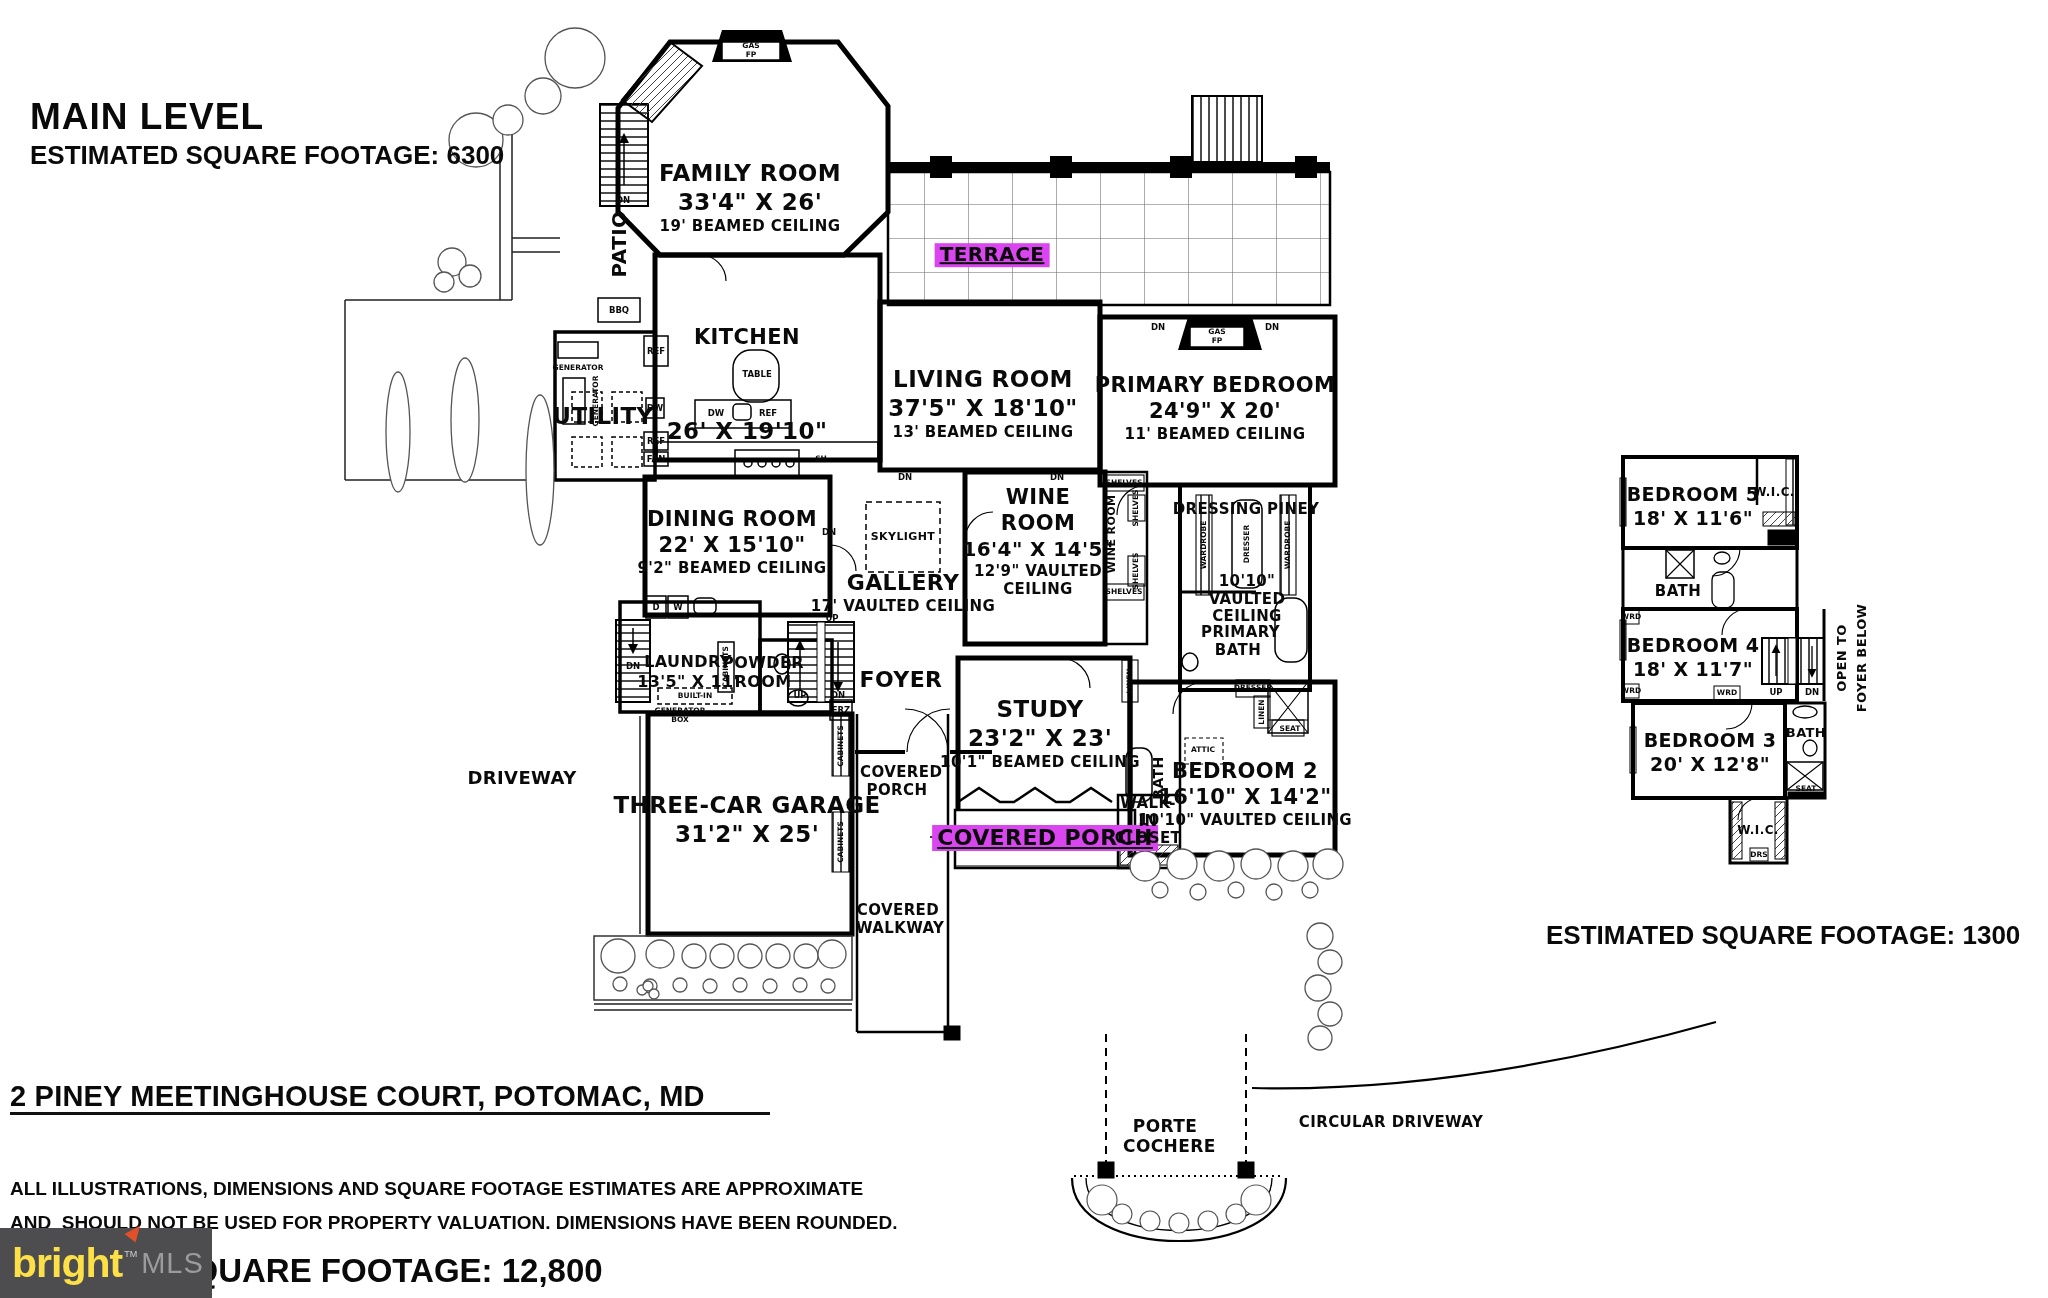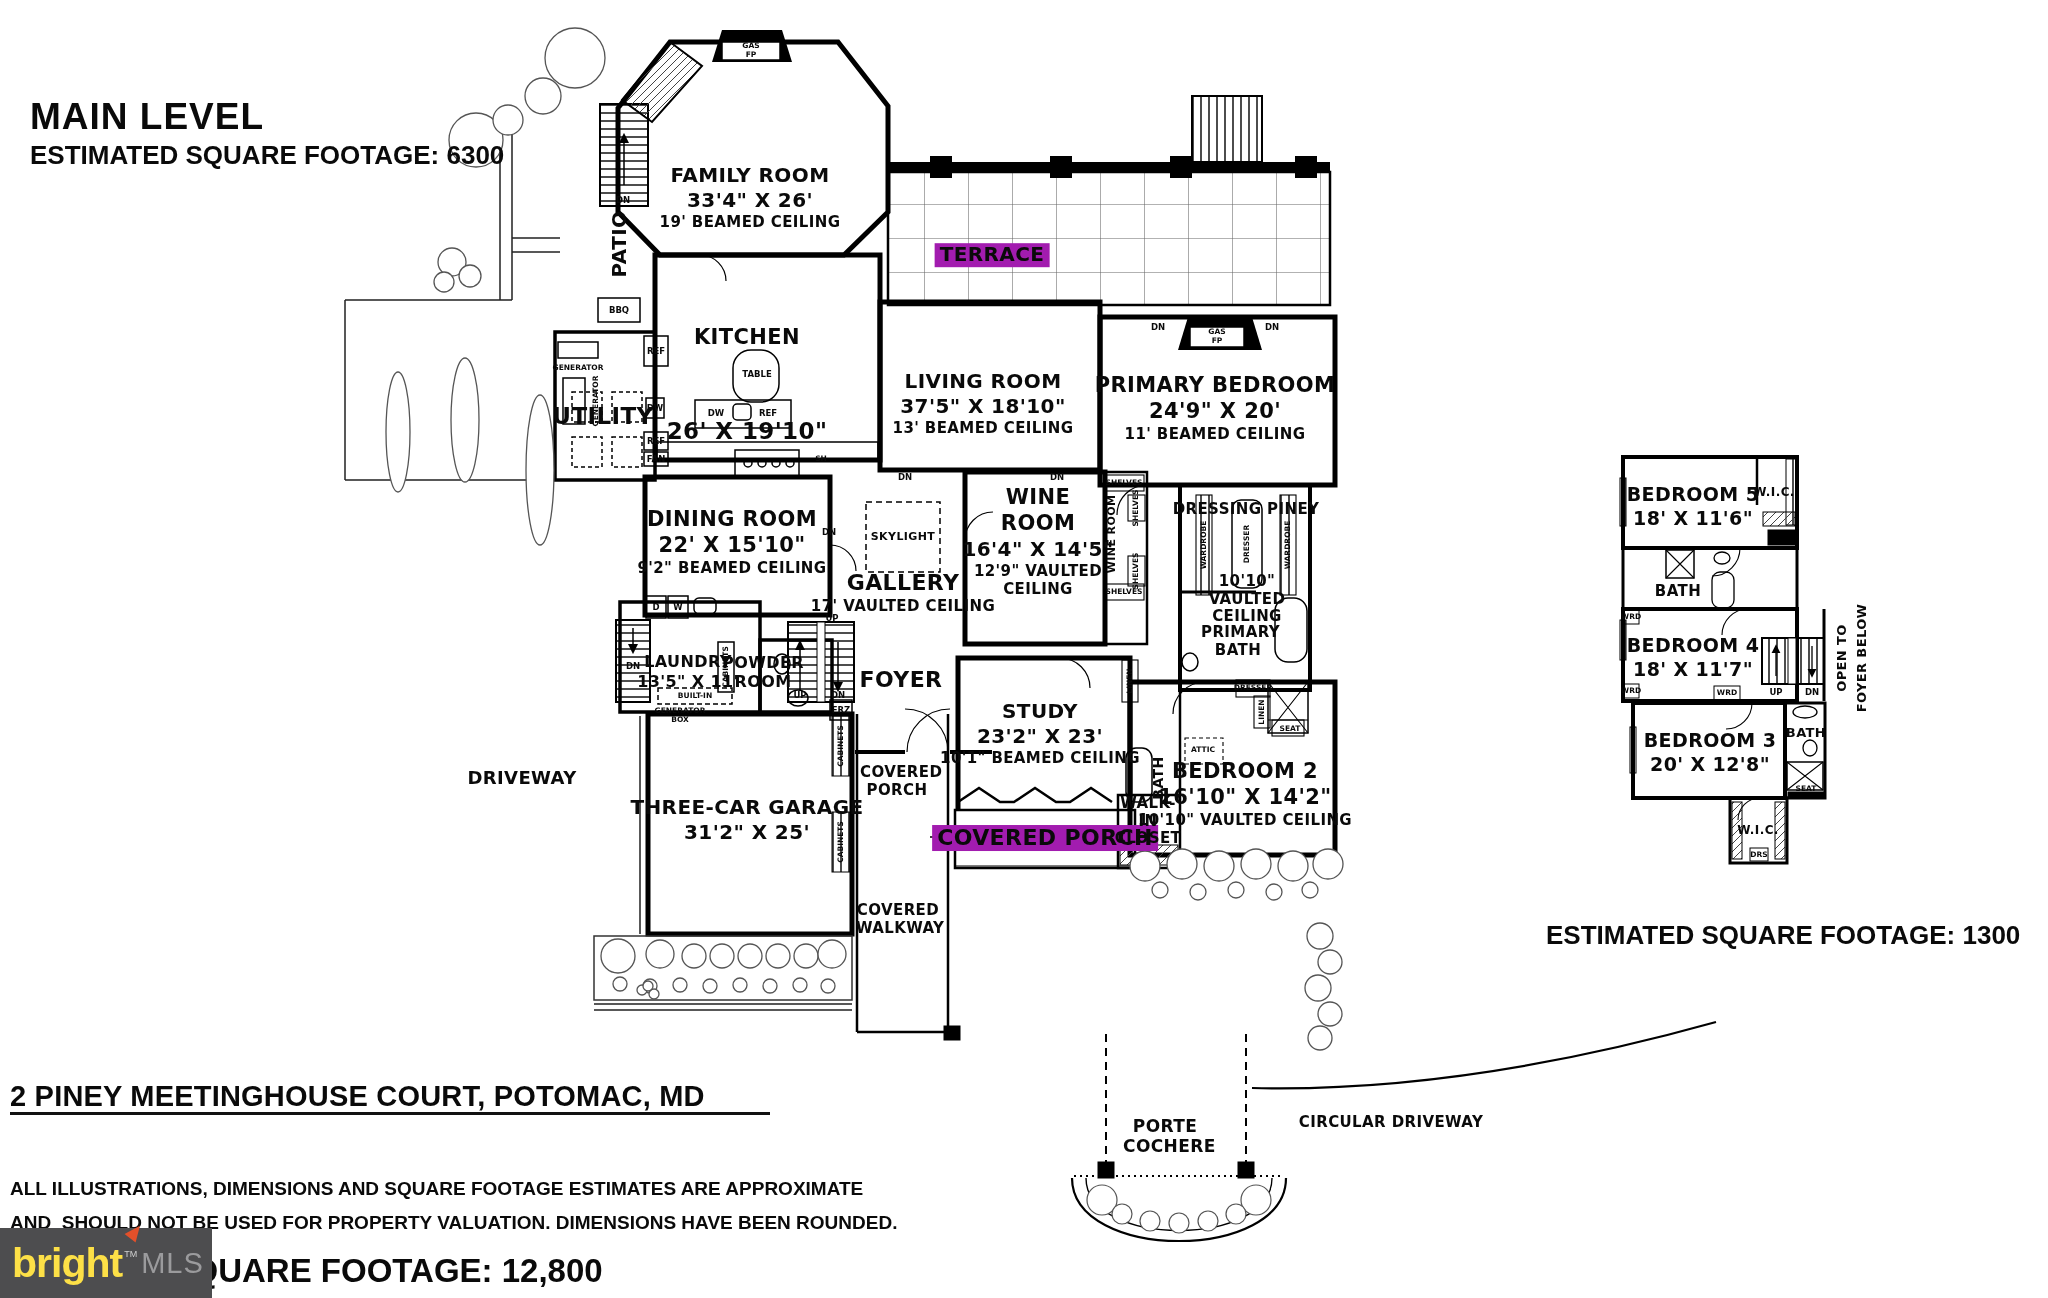--- a/index.html
+++ b/index.html
@@ -4,26 +4,26 @@
 <style>
   html,body{margin:0;padding:0;background:#fff;}
   .canvas{position:relative;width:2048px;height:1298px;background:#ffffff;overflow:hidden;
           font-family:"DejaVu Sans",sans-serif;color:#0a0a0a;}
   svg.plan{position:absolute;left:0;top:0;}
   
   .lb{position:absolute;transform:translate(-50%,-50%);text-align:center;line-height:1.18;
       white-space:nowrap;font-weight:600;letter-spacing:.4px;}
   .v{transform:translate(-50%,-50%) rotate(-90deg);}
   .tl{position:absolute;font-weight:700;white-space:nowrap;}
-  .bg{background:#a21caf;padding:0 5px;}
+  .bg{background:#d946ef;padding:0 5px;text-decoration:underline;}
   .wrap{white-space:normal;}
   .w26{width:28px;} .w60{width:60px;} .w70{width:74px;} .w80{width:84px;} .w100{width:104px;} .w130{width:134px;}
   .room{position:absolute;transform:translate(-50%,-50%);text-align:center;line-height:1.25;
         white-space:nowrap;font-weight:600;letter-spacing:.4px;}
-  .room .n,.room .d{font-size:20px;}
+  .room .n,.room .d{font-size:23px;}
   .room .c{font-size:15px;}
   .rs .n,.rs .d{font-size:19px;}
   .f7{font-size:7.5px;letter-spacing:0;} .f8{font-size:8.5px;letter-spacing:0;}
   .f11{font-size:11px;} .f12{font-size:12px;} .f13{font-size:13px;} .f14{font-size:14px;}
   .f15{font-size:15px;} .f16{font-size:16px;} .f17{font-size:17px;} .f18{font-size:18px;}
   .f20{font-size:20px;} .f21{font-size:21px;} .f22{font-size:22px;text-align:center;} .f23{font-size:23px;}
   .title{font-size:37px;letter-spacing:1px;font-family:"Liberation Sans",sans-serif;}
   .subtitle{font-size:26px;font-weight:700;font-family:"Liberation Sans",sans-serif;}
   .addr{font-size:29px;font-family:"Liberation Sans",sans-serif;letter-spacing:.2px;}
   .rule{position:absolute;background:#111;}

